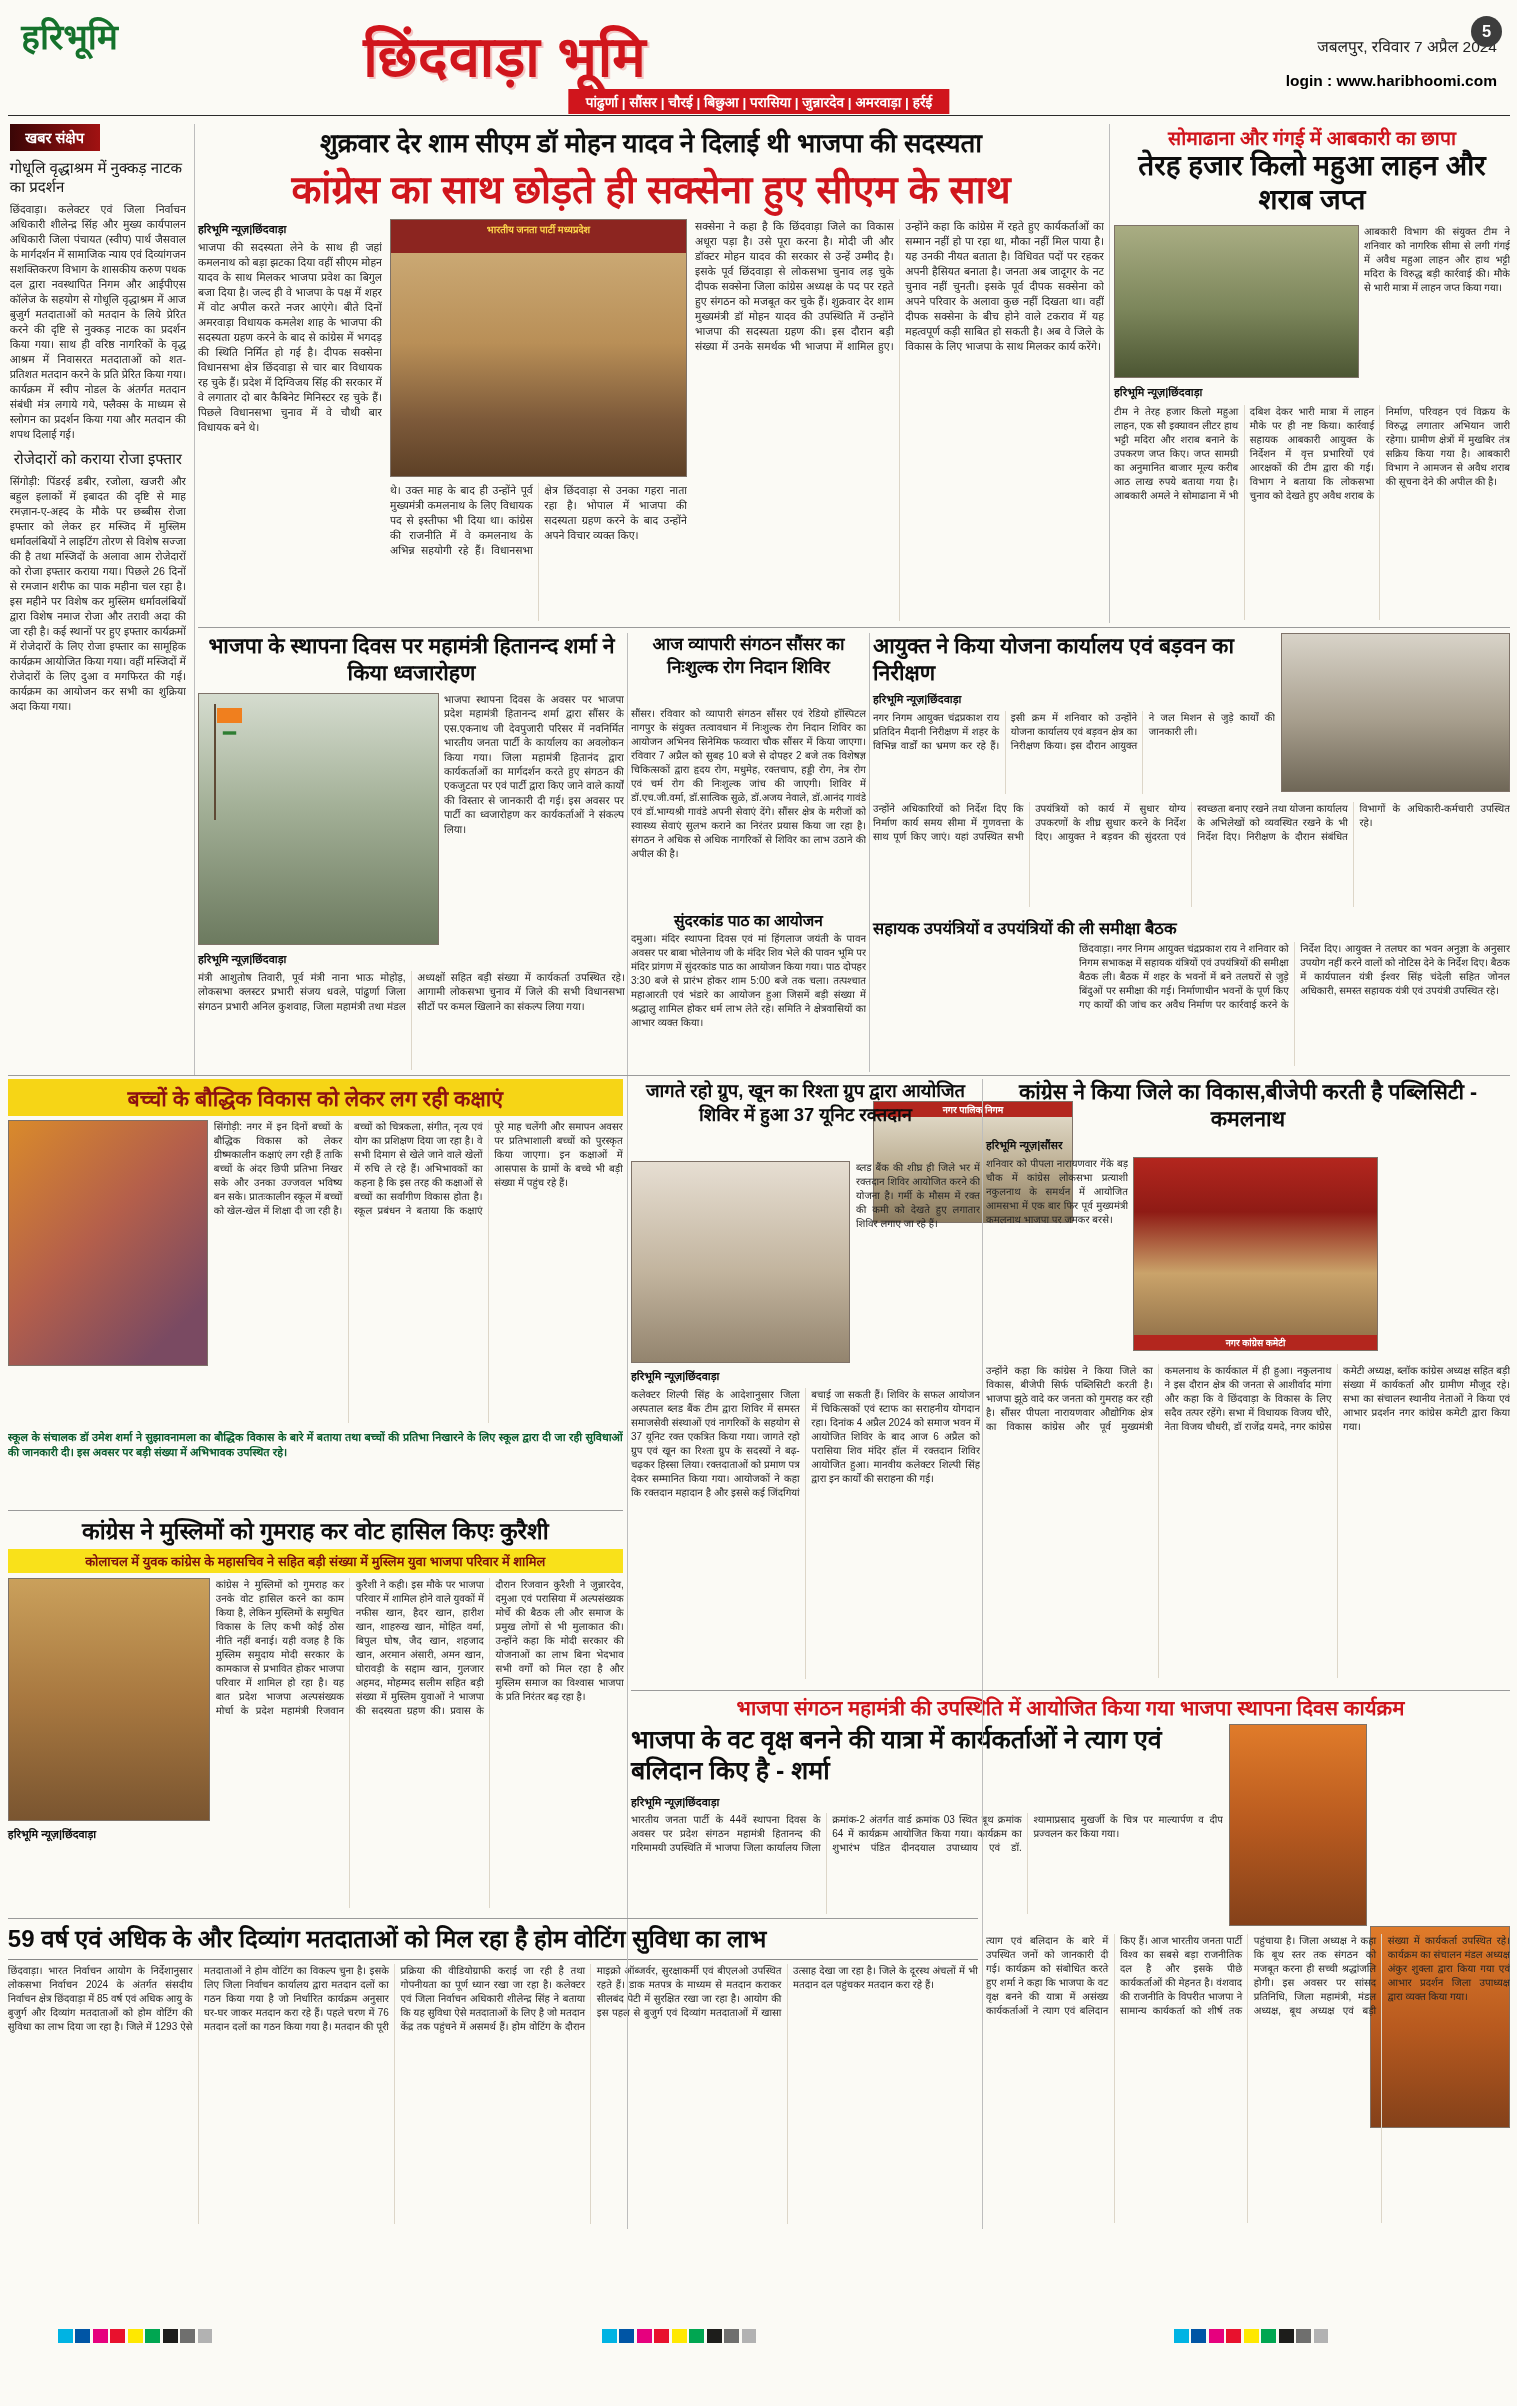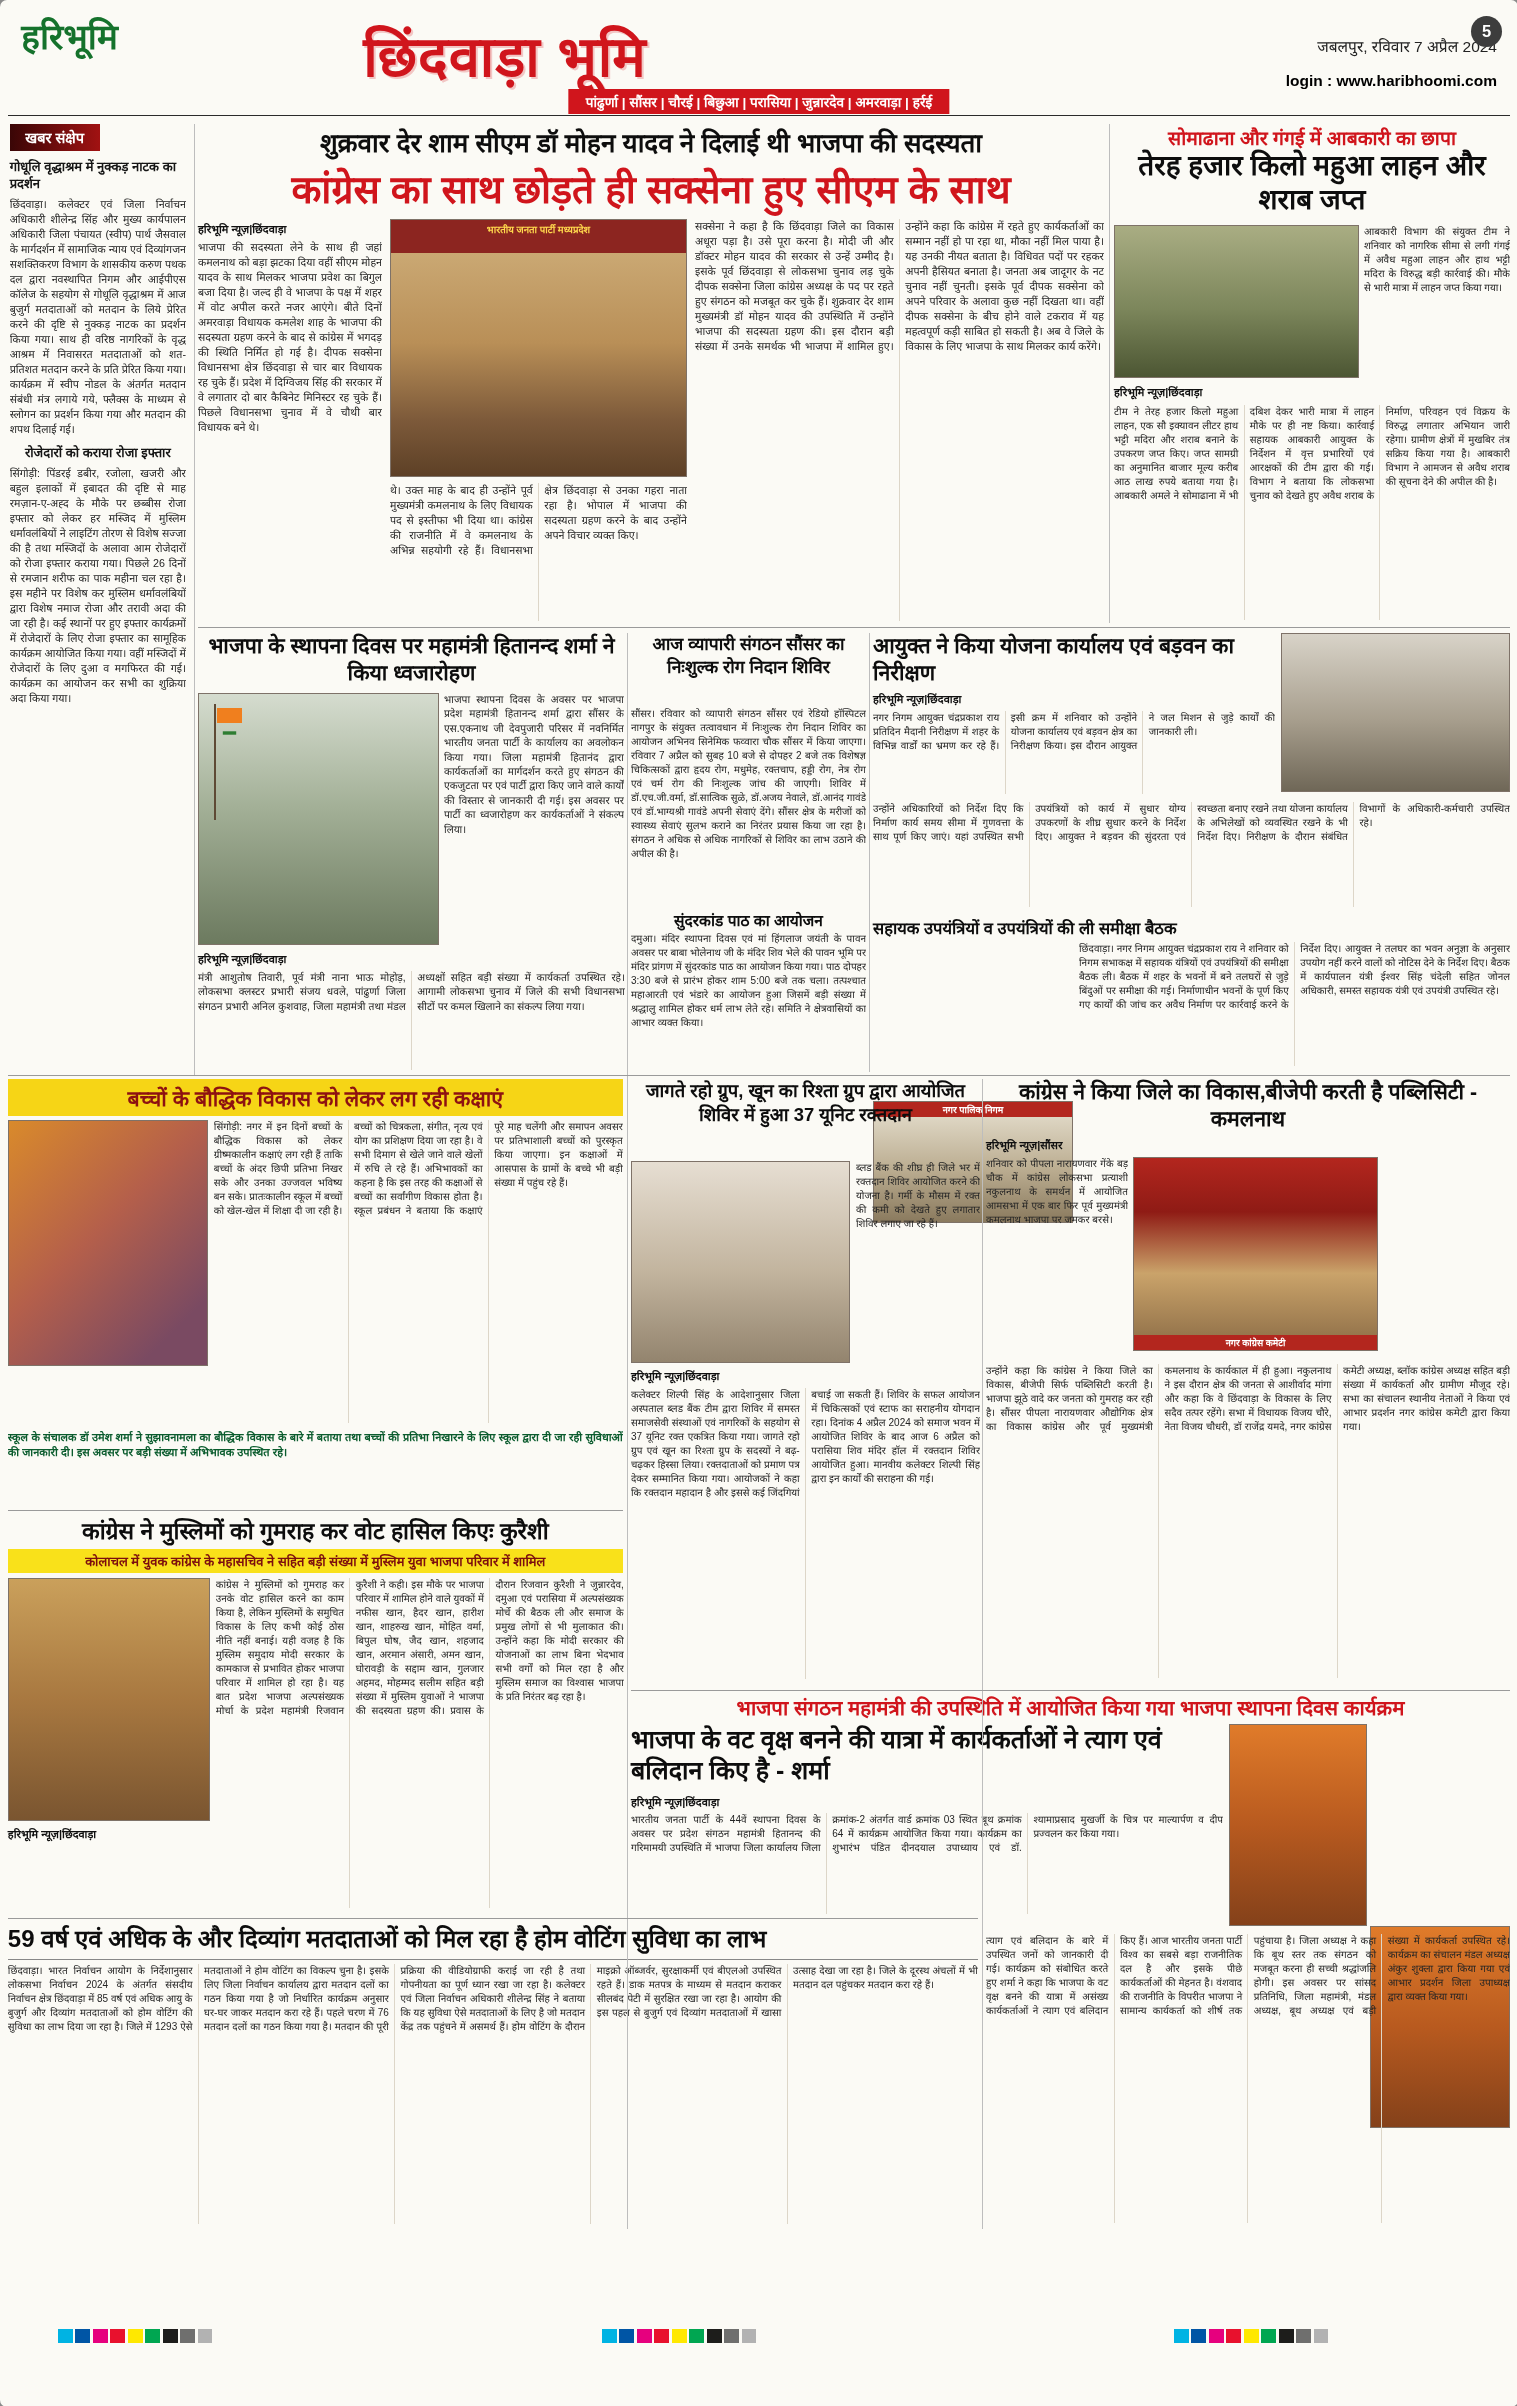--- a/index.html
+++ b/index.html
@@ -1,17 +1,17 @@
 <!DOCTYPE html>
 <html><head>
 <meta charset="utf-8">
 <style>
   * { margin:0; padding:0; box-sizing:border-box; }
   body { background:#8a8a8a; font-family:"Liberation Sans","DejaVu Sans",sans-serif; }
-  .sheet { position:relative; width:1518px; height:2407px; margin:0 auto; background:#fbfaf5; color:#151515; overflow:hidden;border-radius:7px; }
+  .sheet { position:relative; width:1518px; height:2407px; margin:0 auto; background:#fbfaf5; color:#151515; overflow:hidden; }
   .abs { position:absolute; }
   .brand { font-size:35px; font-weight:800; color:#15722c; }
   .title { font-size:56px; font-weight:800; color:#d0151c; text-align:center; letter-spacing:1px; text-shadow:1.9px 1.9px 0 #f2c6c4; }
   .edition { font-size:15.5px; font-weight:400; text-align:right; color:#222; }
   .login { font-size:15.5px; font-weight:700; text-align:right; color:#000; }
   .pagenum { width:31px; height:31px; border-radius:50%; background:#3d3d3d; color:#fff; font-size:16.5px; font-weight:700; display:flex; align-items:center; justify-content:center; }
   .locstrip { background:#d0151c; color:#fff; font-size:13.6px; font-weight:700; padding:2.9px 17.5px; white-space:nowrap; }
   .hline { border-top:1.9px solid #2b2b2b; }
   .rule-h { background:#9a9a9a; height:1px; }
   .rule-v { background:#bdbdbd; width:1px; }
@@ -20,21 +20,21 @@
   .head-blk { font-weight:800; color:#0d0d0d; }
   .tc { text-align:center; }
   .byline { font-size:11px; font-weight:700; color:#101010; }
   .body-txt { font-size:10.7px; line-height:1.4; text-align:justify; color:#242424; overflow:hidden; }
   .c2 { column-count:2; column-gap:11.6px; column-rule:1px solid #ddd6c8; }
   .c3 { column-count:3; column-gap:11.6px; column-rule:1px solid #ddd6c8; }
   .c4 { column-count:4; column-gap:11.6px; column-rule:1px solid #ddd6c8; }
   .c5 { column-count:5; column-gap:11.6px; column-rule:1px solid #ddd6c8; }
   .sidebar { padding:0 7.8px 0 1.9px; overflow:hidden; }
   .sec-head { display:inline-block; background:linear-gradient(90deg,#3a0606,#a11212); color:#fff; font-size:14.6px; font-weight:700; padding:2.9px 15.5px 3.9px; }
-  .brief-head { font-size:13px; font-weight:700; line-height:1.25; margin:8.7px 0 4.9px; }
+  .brief-head { font-size:15px; font-weight:400; line-height:1.25; margin:8.7px 0 4.9px; }
   .photo { border:1px solid #7e7268; position:relative; overflow:hidden; }
   .photo .ban { position:absolute; left:0; right:0; text-align:center; font-weight:700; }
   .ban-top { top:2.9px; color:#ffd84d; font-size:9.7px; }
   .ban-strip { background:#b3261e; color:#fff; font-size:9.2px; padding:1px 0; }
   .flag { position:absolute; left:17.5px; top:13.6px; width:25px; height:15.5px; background:#f07f1e; box-shadow:0 17.5px 0 -5.8px #2e7d32; }
   .pole { position:absolute; left:14.6px; top:9.7px; width:2.9px; height:116px; background:#5e4a35; }
   .ph-lead { background:linear-gradient(180deg,#8c2520 0%,#8c2520 13%,#caa873 13%,#b98f57 48%,#7d5a3a 78%,#5d4026 100%); }
   .ph-excise { background:linear-gradient(180deg,#a9ad83 0%,#7c865b 55%,#4c5633 100%); }
   .ph-flag { background:linear-gradient(180deg,#d5dccf 0%,#a3b097 45%,#6c7a5f 100%); }
   .ph-office { background:linear-gradient(180deg,#d8d3c8 0%,#a79e8d 55%,#6f6757 100%); }

